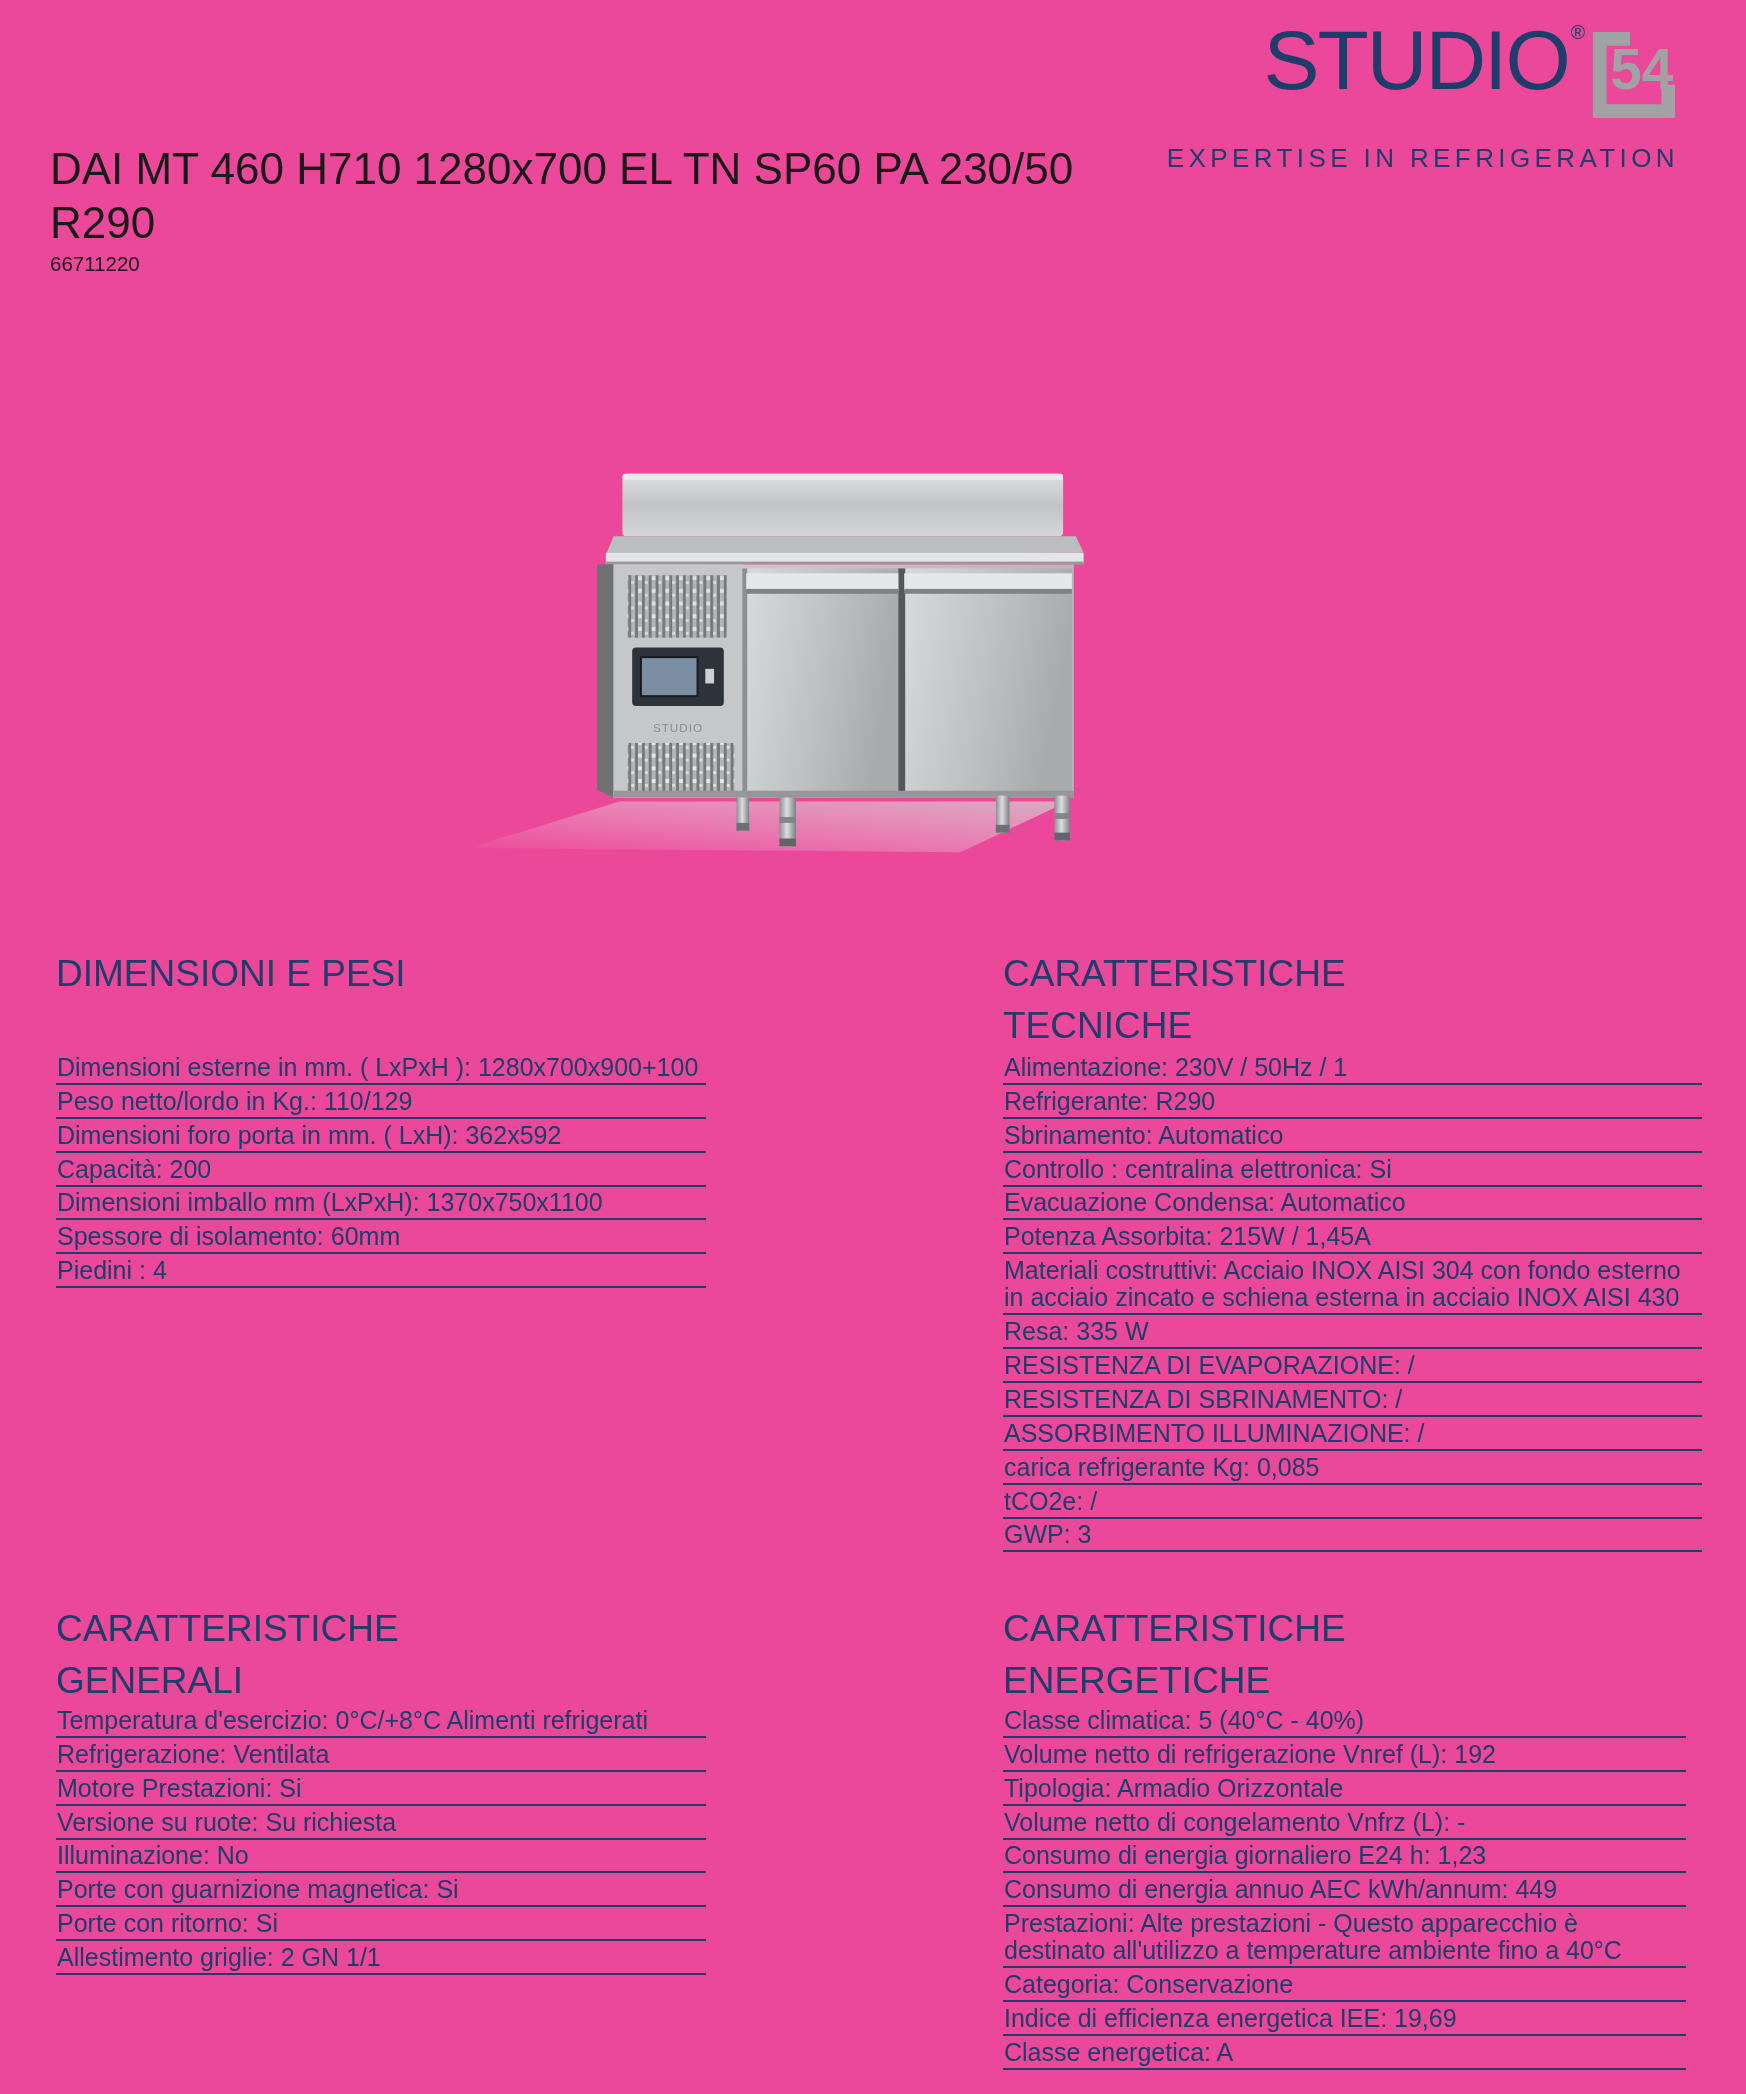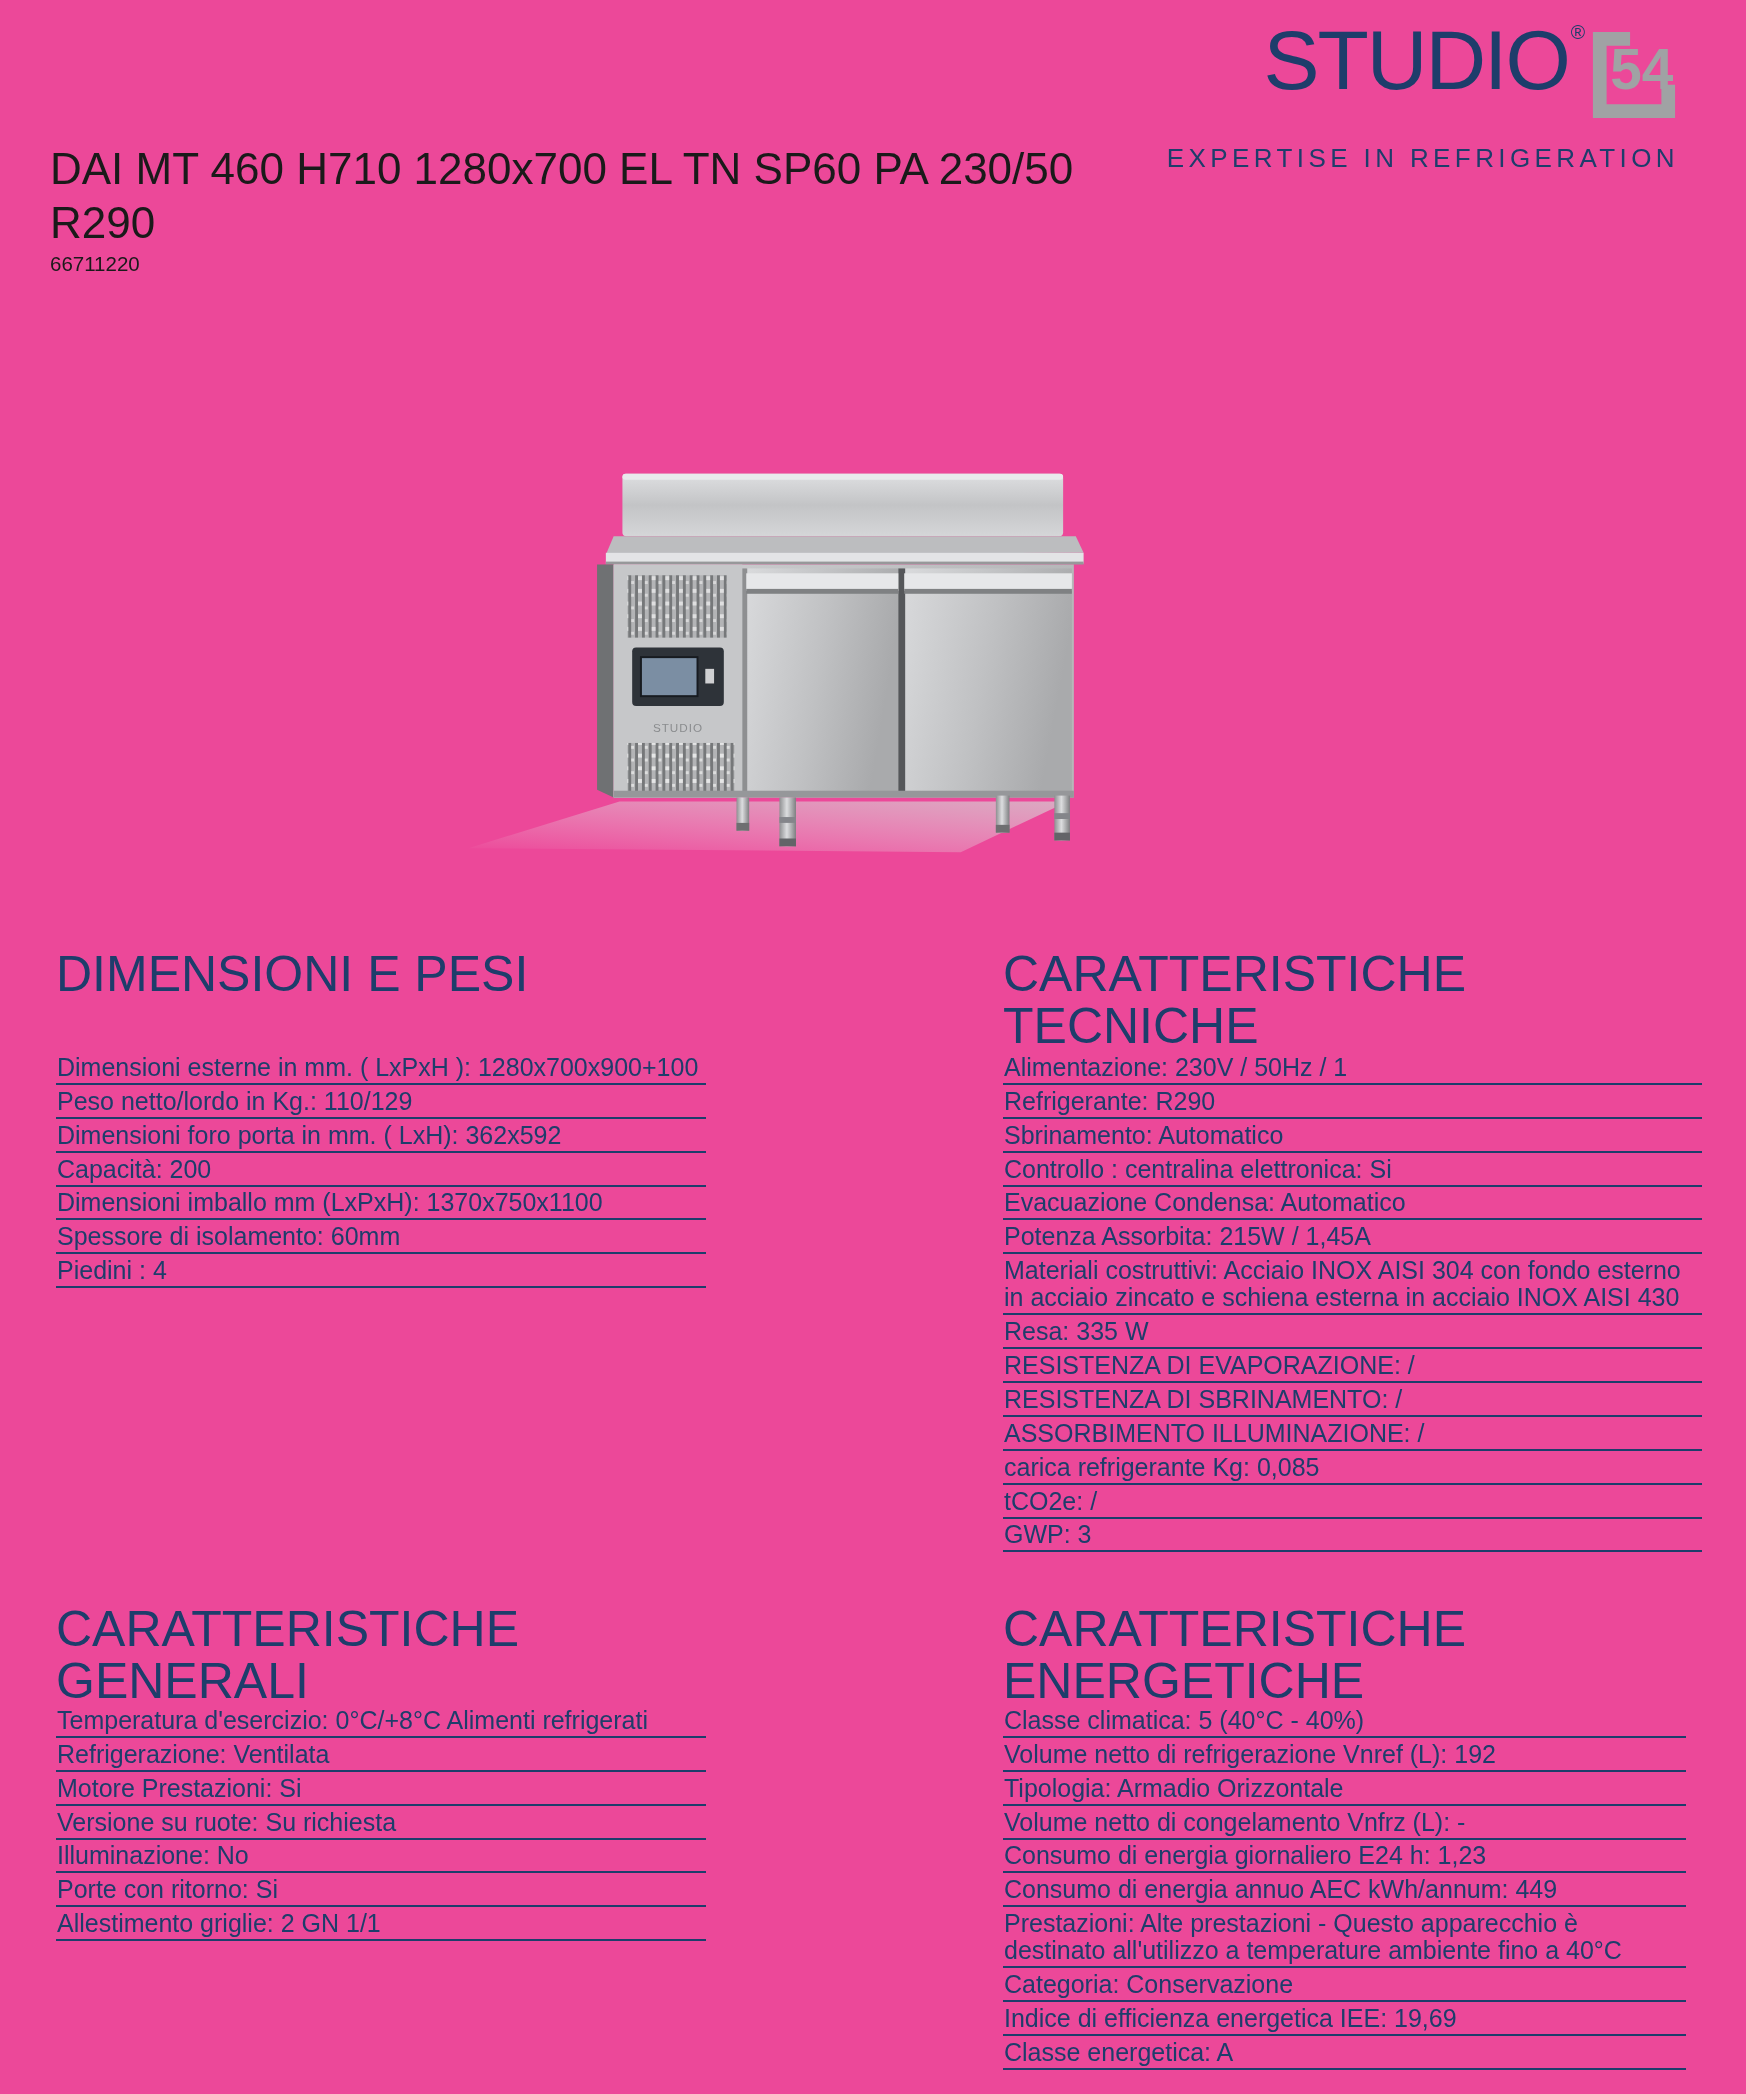--- a/index.html
+++ b/index.html
@@ -30,21 +30,21 @@
 
   
   .product-figure{position:absolute;left:444px;top:458px;width:702px;height:410px;}
 
   
   .section{position:absolute;}
   #sec-dimensioni {left:56px;  top:948px;  width:650px;}
   #sec-tecniche   {left:1003px;top:948px;  width:699px;}
   #sec-generali   {left:56px;  top:1603px; width:650px;}
   #sec-energetiche{left:1003px;top:1603px; width:683px;}
-  .section-head{font-size:50px;line-height:52px;font-weight:400;color:var(--navy);
+  .section-head{font-size:37px;line-height:52px;font-weight:400;color:var(--navy);
     white-space:pre-line;}
   #sec-dimensioni .section-head,#sec-tecniche .section-head{height:103px;}
   #sec-generali .section-head,#sec-energetiche .section-head{height:101px;}
   .spec-rows{width:100%;}
   .spec-row{font-size:25px;line-height:27px;color:var(--navy);
     padding:2.9px 0 2px 1px;border-bottom:2px solid var(--navy);}
 </style>
 </head>
 <body>
 
@@ -191,20 +191,21 @@
 
   <div class="section" id="sec-generali">
     <h2 class="section-head">CARATTERISTICHE
 GENERALI</h2>
     <div class="spec-rows">
         <div class="spec-row">Temperatura d'esercizio: 0°C/+8°C Alimenti refrigerati</div>
         <div class="spec-row">Refrigerazione: Ventilata</div>
         <div class="spec-row">Motore Prestazioni: Si</div>
         <div class="spec-row">Versione su ruote: Su richiesta</div>
         <div class="spec-row">Illuminazione: No</div>
+        <div class="spec-row">Porte con guarnizione magnetica: Si</div>
         <div class="spec-row">Porte con ritorno: Si</div>
         <div class="spec-row">Allestimento griglie: 2 GN 1/1</div>
       </div>
   </div>
 
   <div class="section" id="sec-energetiche">
     <h2 class="section-head">CARATTERISTICHE
 ENERGETICHE</h2>
     <div class="spec-rows">
         <div class="spec-row">Classe climatica: 5 (40°C - 40%)</div>

